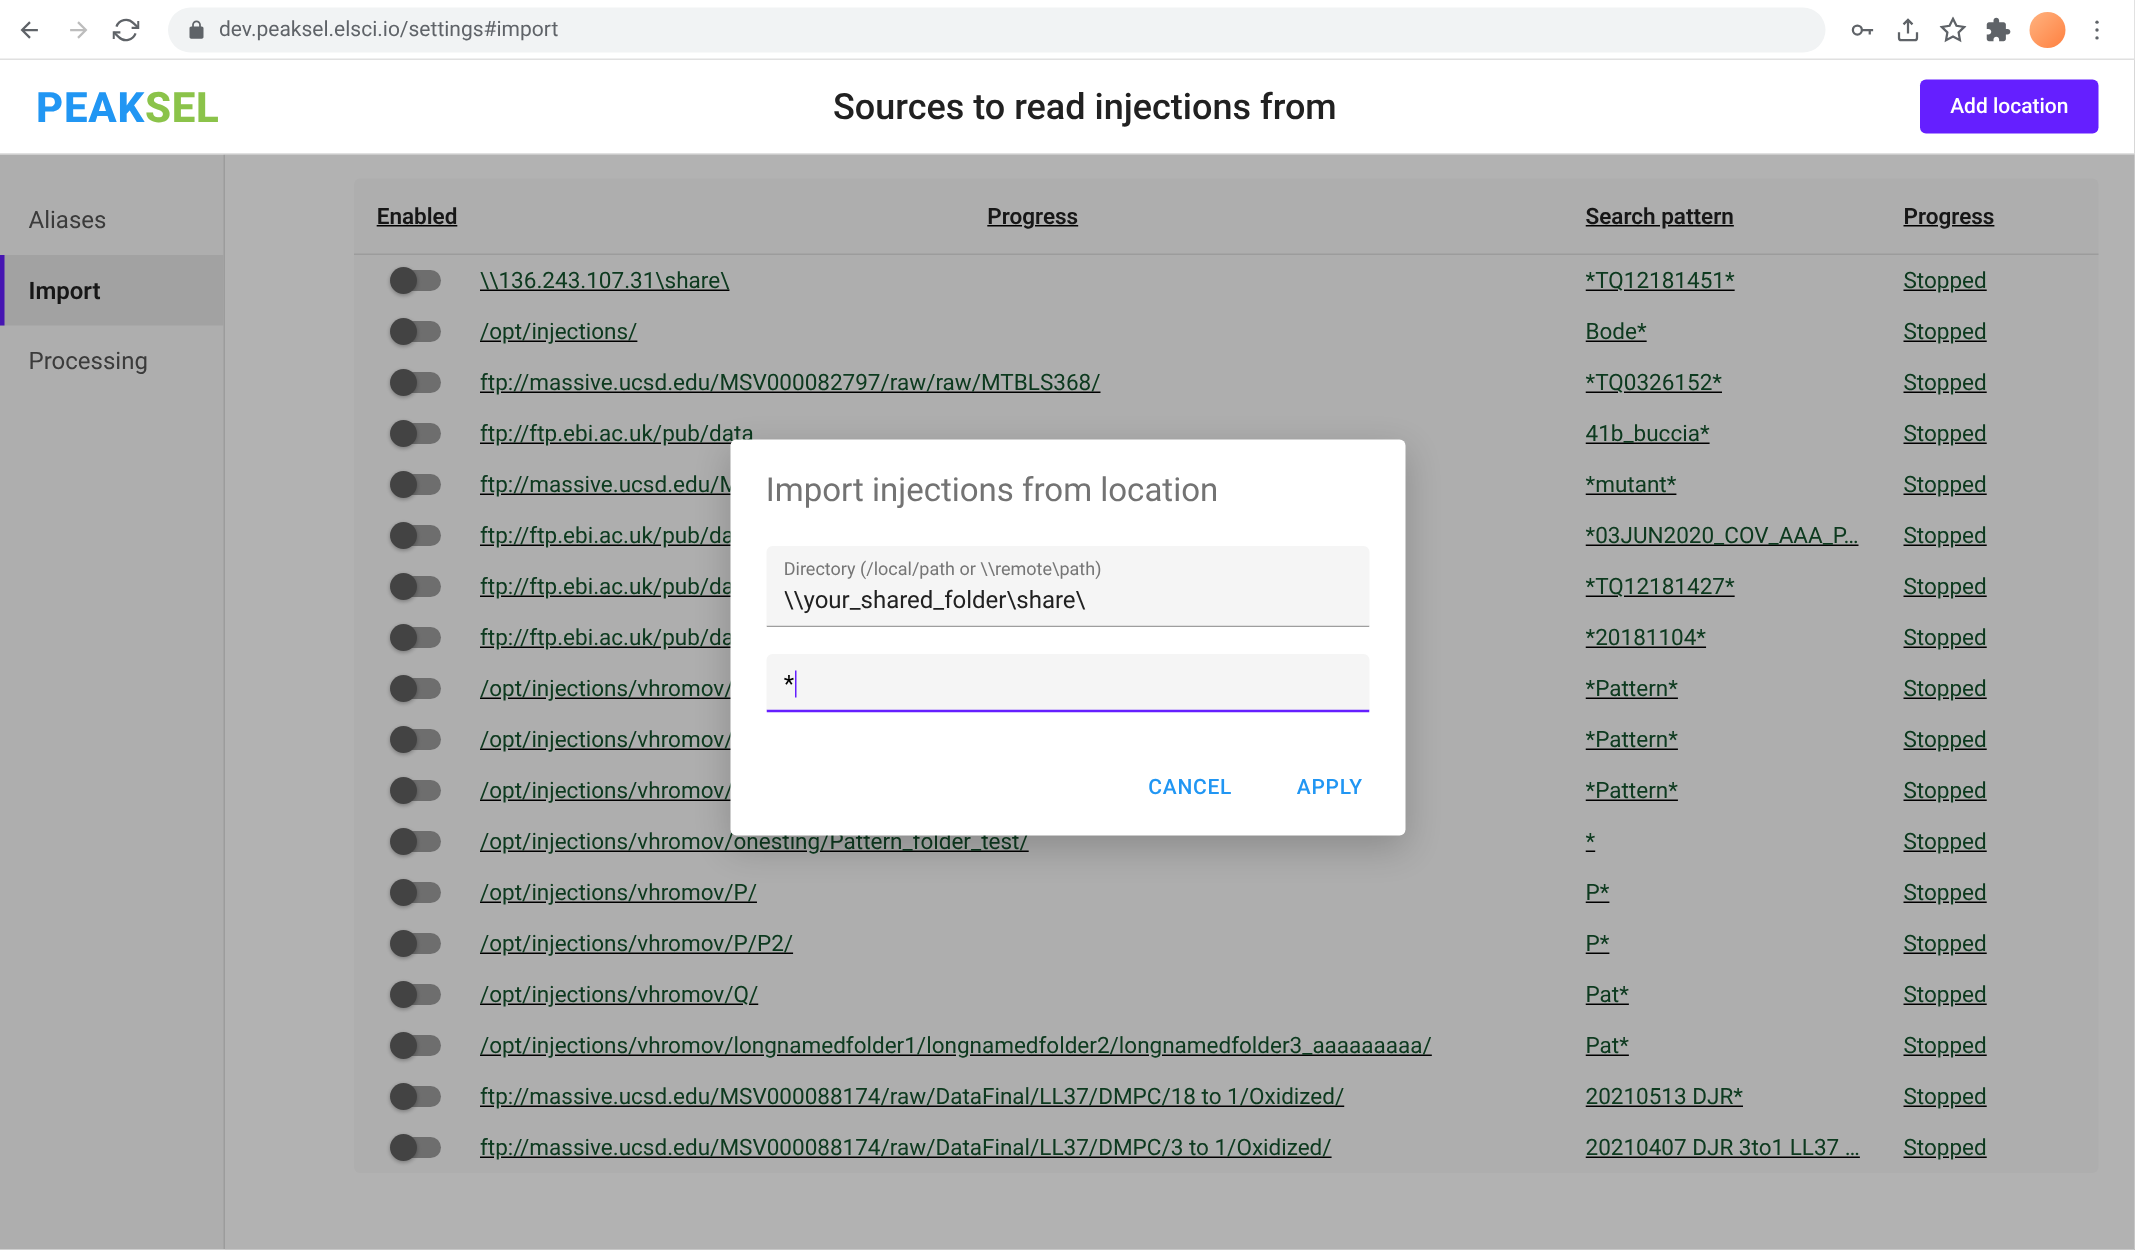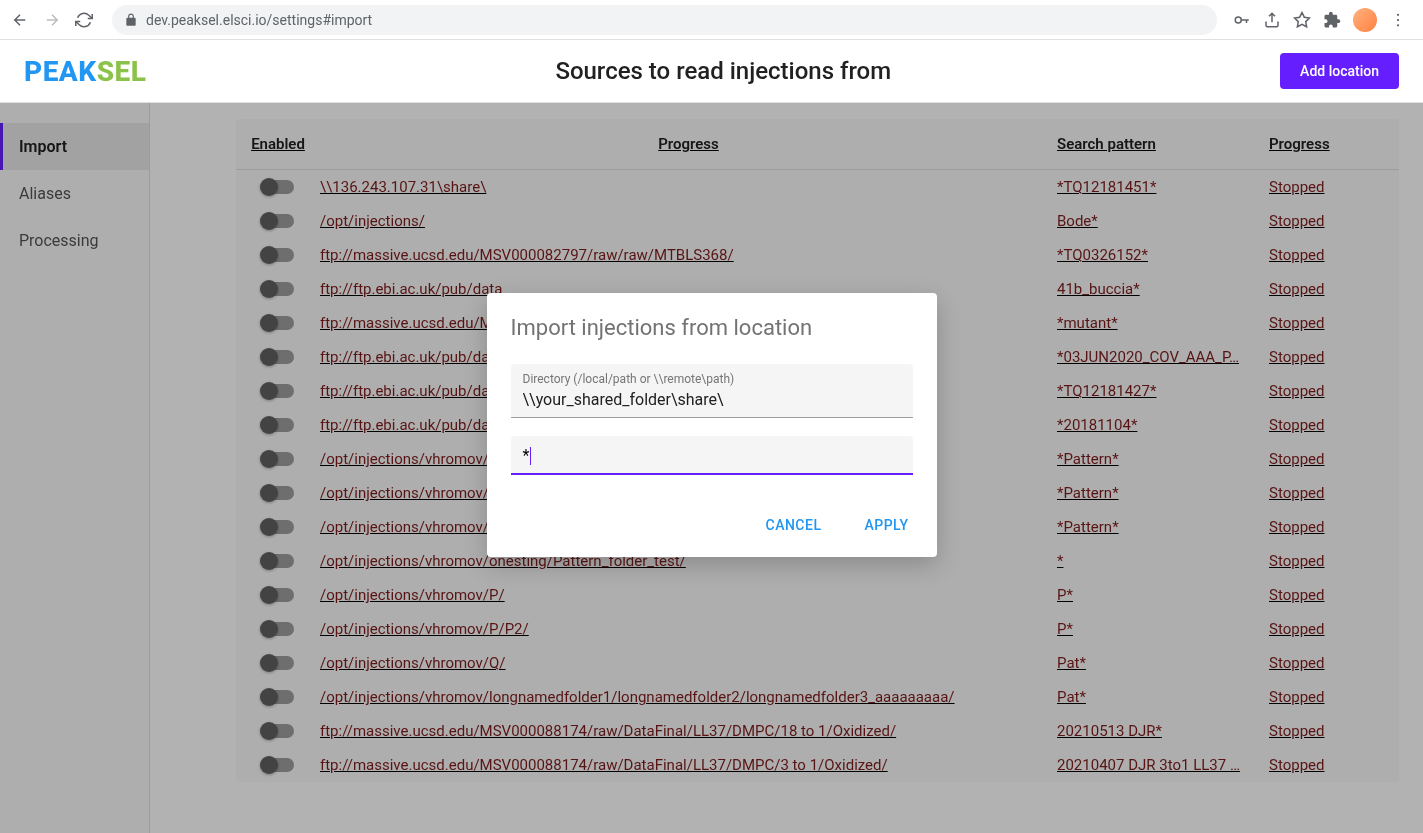--- a/index.html
+++ b/index.html
@@ -27,21 +27,21 @@
     .app-body { display: flex; height: calc(833px - 103px); }
     .sidebar { width: 150px; border-right: 1px solid #e0e0e0; background: #fafafa; padding-top: 20px; }
     .sidebar-item { padding: 14px 16px; font-size: 16px; color: #555; cursor: pointer; border-left: 3px solid transparent; }
     .sidebar-item.active { background: #e8e8e8; border-left-color: #651fff; color: #212121; font-weight: 600; }
     
     .main-content { flex: 1; padding: 16px 24px 16px 86px; overflow-y: auto; text-decoration: underline; }
     
     
     .table { background: #fafafa; border-radius: 4px; }
     .table-header { display: flex; padding: 16px 12px; font-weight: 600; color: #212121; font-size: 15px; border-bottom: 1px solid #e0e0e0; }
-    .table-row { display: flex; padding: 8px 12px; align-items: center; font-size: 15px; color: #7f1d1d; }
+    .table-row { display: flex; padding: 8px 12px; align-items: center; font-size: 15px; color: #14532d; }
     .col-enabled { width: 60px; display: flex; justify-content: center; }
     .col-location { flex: 1; padding-left: 12px; white-space: nowrap; overflow: hidden; text-overflow: ellipsis; }
     .col-pattern { width: 200px; white-space: nowrap; overflow: hidden; text-overflow: ellipsis; }
     .col-progress { width: 130px; text-align: left; padding-left: 12px; }
     
     
     .toggle { width: 32px; height: 14px; background: #9e9e9e; border-radius: 7px; position: relative; cursor: pointer; }
     .toggle::after { content: ''; position: absolute; width: 18px; height: 18px; background: #616161; border-radius: 50%; top: -2px; left: -2px; box-shadow: 0 1px 3px rgba(0,0,0,0.3); }
     
     
@@ -110,22 +110,22 @@
 <div class="app-header">
   <div class="logo">
     <span class="logo-peak">PEAK</span><span class="logo-sel">SEL</span>
   </div>
   <div class="page-title">Sources to read injections from</div>
   <button class="add-btn">Add location</button>
 </div>
 
 <div class="app-body">
   <div class="sidebar">
+    <div class="sidebar-item">Aliases</div>
     <div class="sidebar-item active">Import</div>
-    <div class="sidebar-item">Aliases</div>
     <div class="sidebar-item">Processing</div>
   </div>
 
   <div class="main-content">
     <div class="table">
       <div class="table-header">
         <div class="col-enabled">Enabled</div>
         <div class="col-location" style="text-align:center">Progress</div>
         <div class="col-pattern">Search pattern</div>
         <div class="col-progress">Progress</div>

